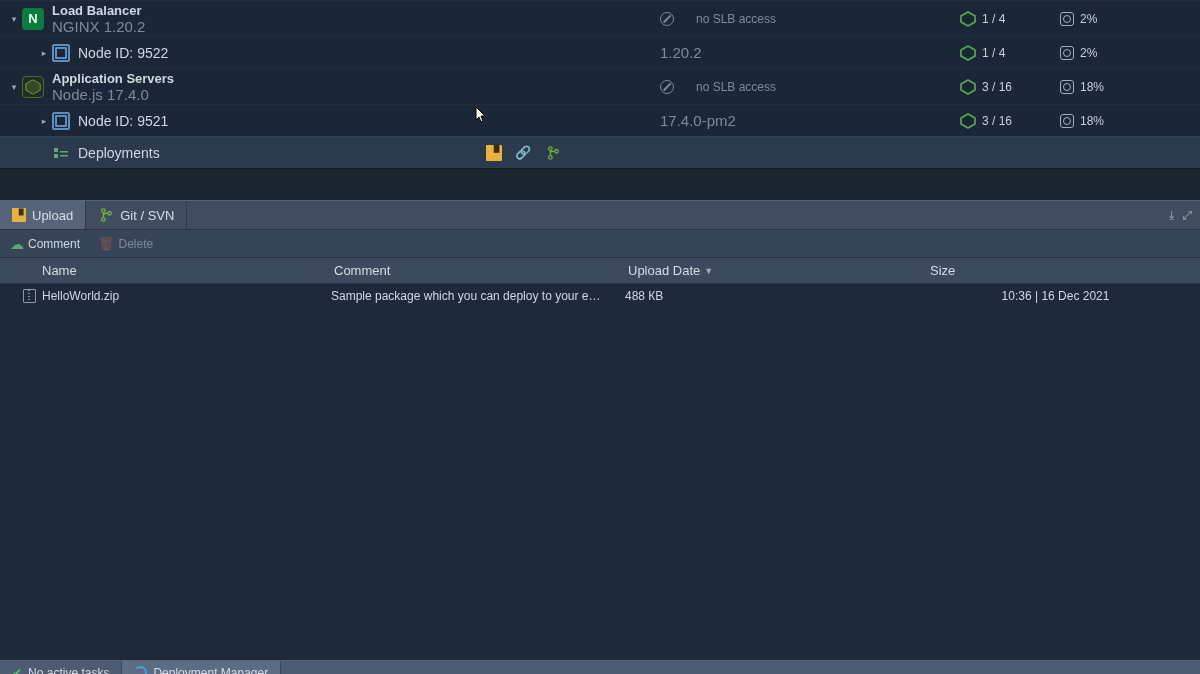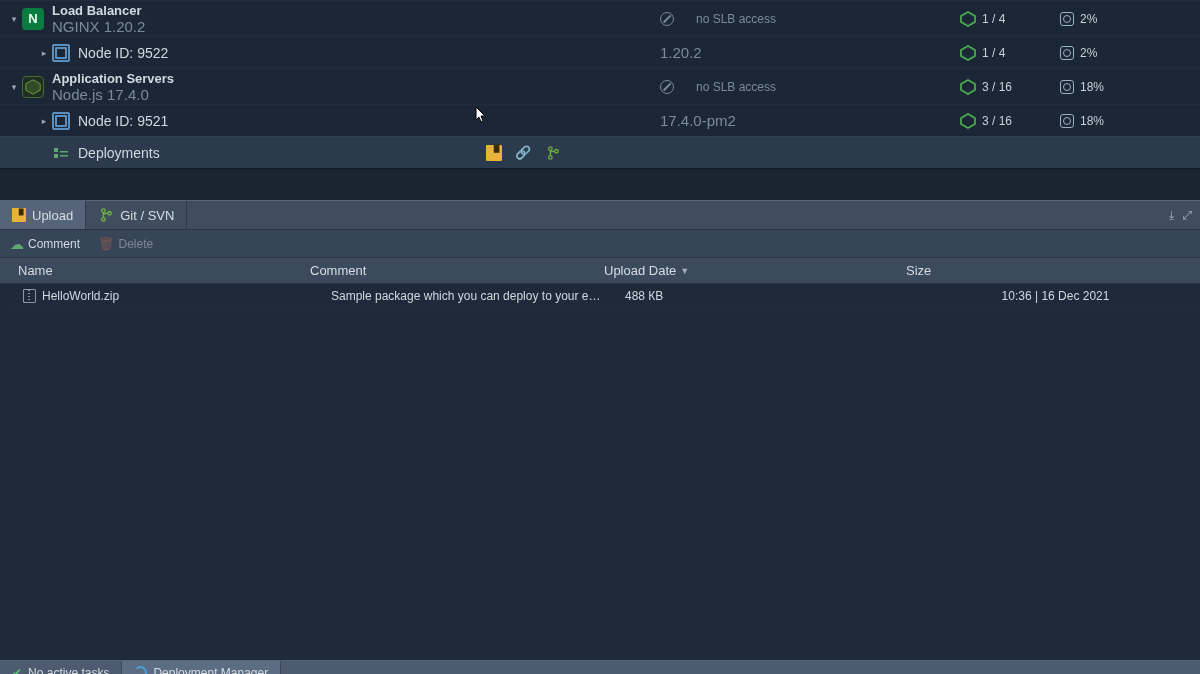--- a/index.html
+++ b/index.html
@@ -54,21 +54,21 @@
 
   
   .toolbar { height:28px; background:#374558; display:flex; gap:18px; align-items:center; padding:0 10px; border-bottom:1px solid #2a3545;}
   .tbtn { display:flex; align-items:center; gap:4px; color:#d0d8e0; cursor:pointer; }
   .tbtn.disabled { opacity:.45; cursor:default; }
   .ticon-cloud { color:#5fa86f; font-size:14px; }
   .ticon-trash { color:#d06a4a; font-size:13px; }
 
   
   .thead { height:26px; background:#3b4a5d; display:flex; align-items:center; border-bottom:1px solid #2a3545; color:#d6dde5; font-size:13px; }
-  .th { padding:0 2px; display:flex; align-items:center; gap:4px; }
+  .th { padding:0 26px; display:flex; align-items:center; gap:4px; }
   .th.name { flex:0 0 308px; }
   .th.comment { flex:0 0 294px; }
   .th.size { flex:0 0 296px; }
   .th.date { flex:1 1 auto; }
   .sort-dir { font-size:9px; color:#a0adbb; }
   .th.name::before { content:""; display:inline-block; width:10px; height:10px; margin-right:2px; }
 
   
   .tbody { background:#1e2a3a;margin-left:13px; }
   .trow { height:24px; display:flex; align-items:center; color:#d0d8e0; border-bottom:1px solid rgba(255,255,255,.02); }

